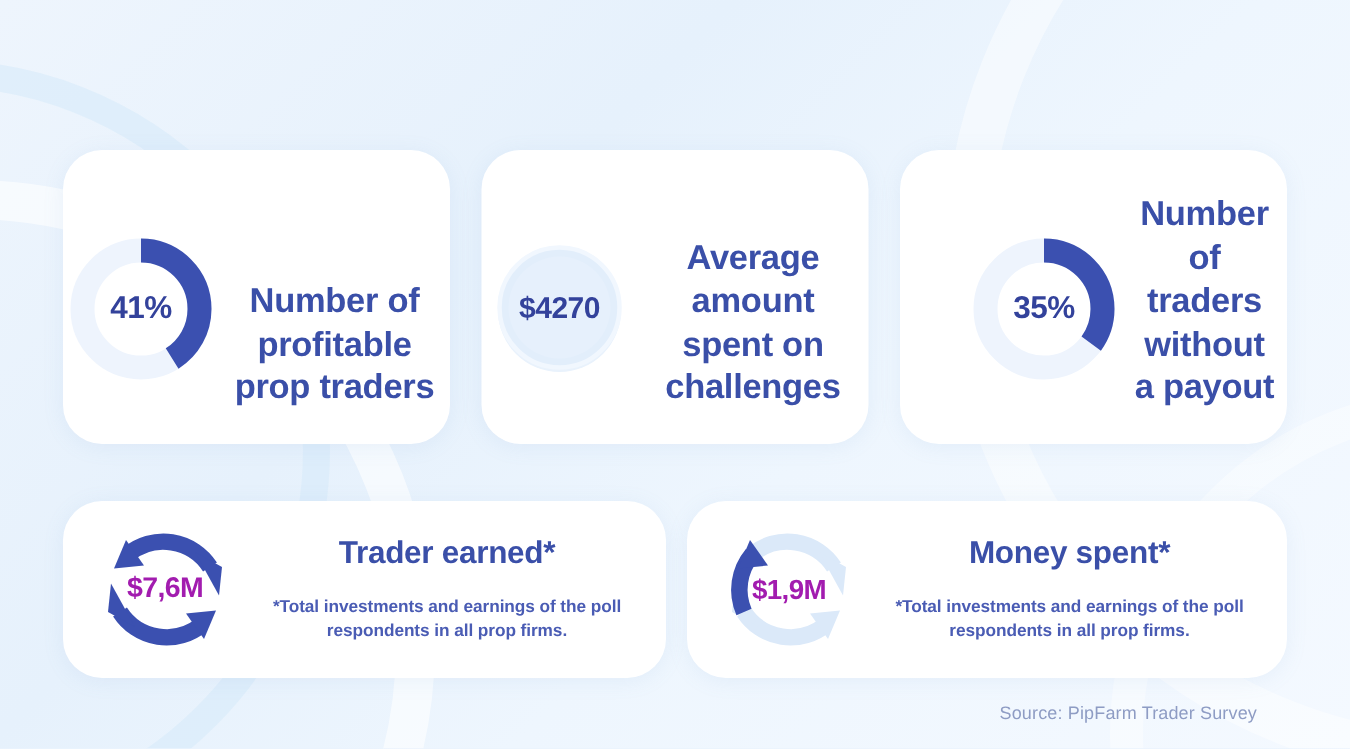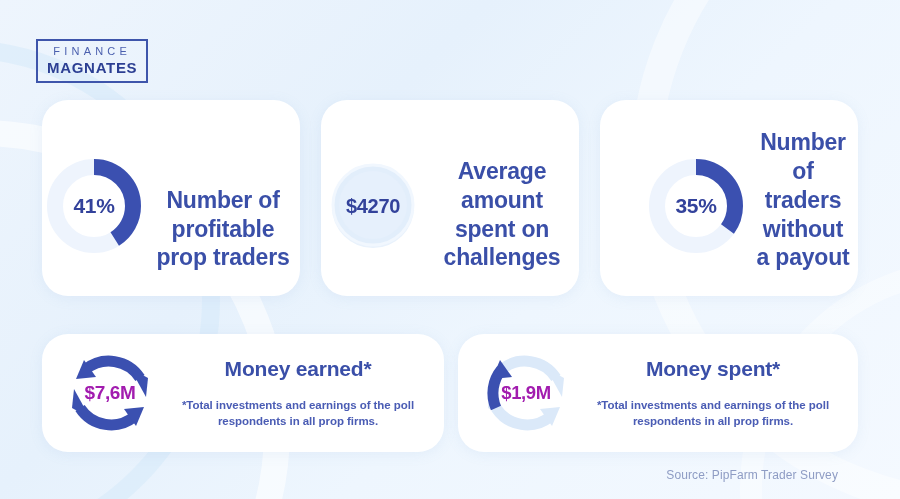--- a/index.html
+++ b/index.html
@@ -219,24 +219,20 @@
 
 <div class="bg">
   <div class="bg-swoosh s1"></div>
   <div class="bg-swoosh s2"></div>
   <div class="bg-swoosh s3"></div>
   <div class="bg-swoosh s4"></div>
 </div>
 
 <div class="stage">
 
-  <div class="logo">
-    <div class="logo-top">FINANCE</div>
-    <div class="logo-bottom">MAGNATES</div>
-  </div>
 
   <div class="card top-card c1">
     <div class="donut-wrap">
       <svg width="104" height="104" viewBox="0 0 104 104" aria-hidden="true">
         <circle cx="52" cy="52" r="39" fill="none" stroke="#eef4fd" stroke-width="16"></circle>
         <circle id="arc-1" cx="52" cy="52" r="39" fill="none" stroke="#3b50b0" stroke-width="16" stroke-linecap="butt" transform="rotate(-90 52 52)" stroke-dasharray="100.46813306180158 144.57609391820228"></circle>
       </svg>
       <div class="donut-label">41%</div>
     </div>
     <div class="card-title">Number of profitable prop traders</div>
@@ -276,21 +272,21 @@
         </g>
 
         <polygon points="14,34 34,32 22,15" fill="#3b50b0"></polygon>
         <polygon points="86,33 68,23 84,52" fill="#3b50b0"></polygon>
         <polygon points="82,62 62,64 74,81" fill="#3b50b0"></polygon>
         <polygon points="10,63 28,73 12,44" fill="#3b50b0"></polygon>
       </svg>
       <div class="cycle-label">$7,6M</div>
     </div>
     <div class="bot-text">
-      <div class="bot-heading">Money earned*</div>
+      <div class="bot-heading">Trader earned*</div>
       <div class="bot-note">*Total investments and earnings of the poll respondents in all prop firms.</div>
     </div>
   </div>
 
   <div class="card bot-card b2">
     <div class="cycle-wrap">
       <svg width="96" height="96" viewBox="0 0 96 96" aria-hidden="true">
 
         <g fill="none" stroke="#dbe9f9" stroke-width="11" stroke-linecap="butt">
           <path d="M 23.5 24.5 A 37 37 0 0 1 78.0 33.0"></path>

